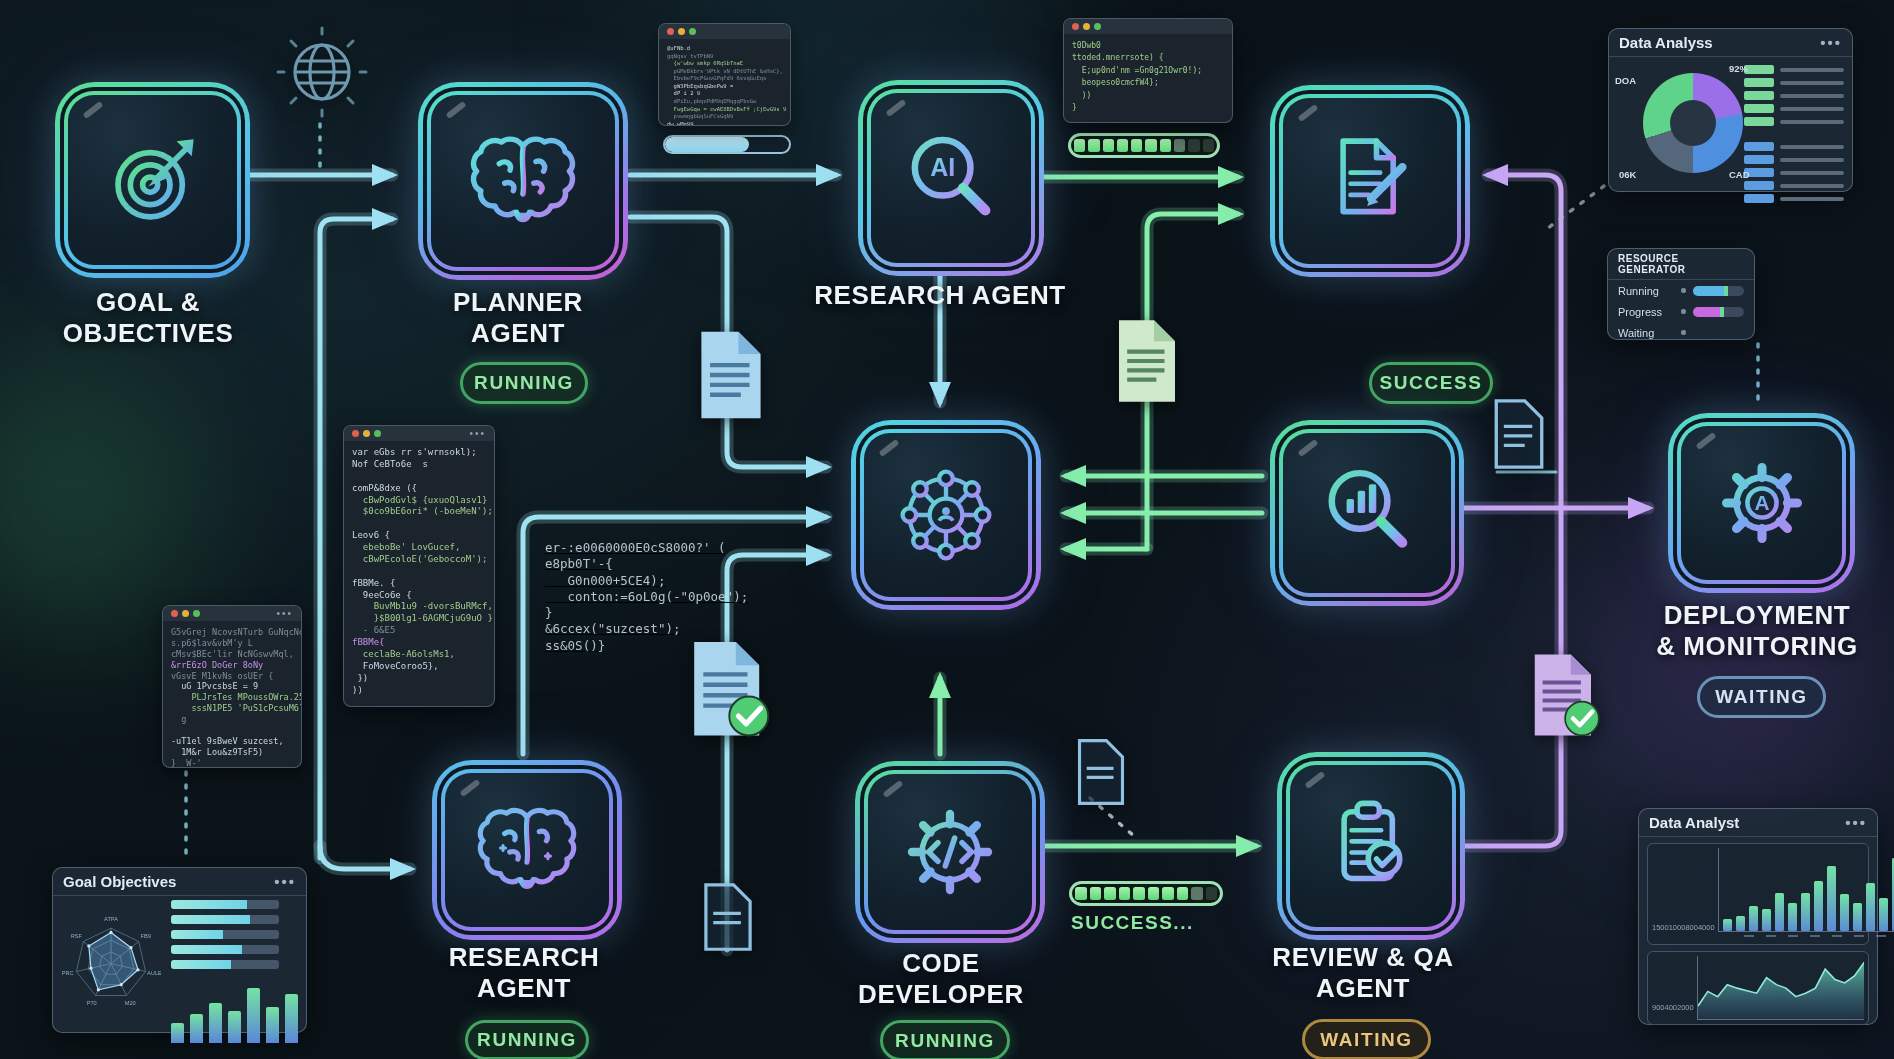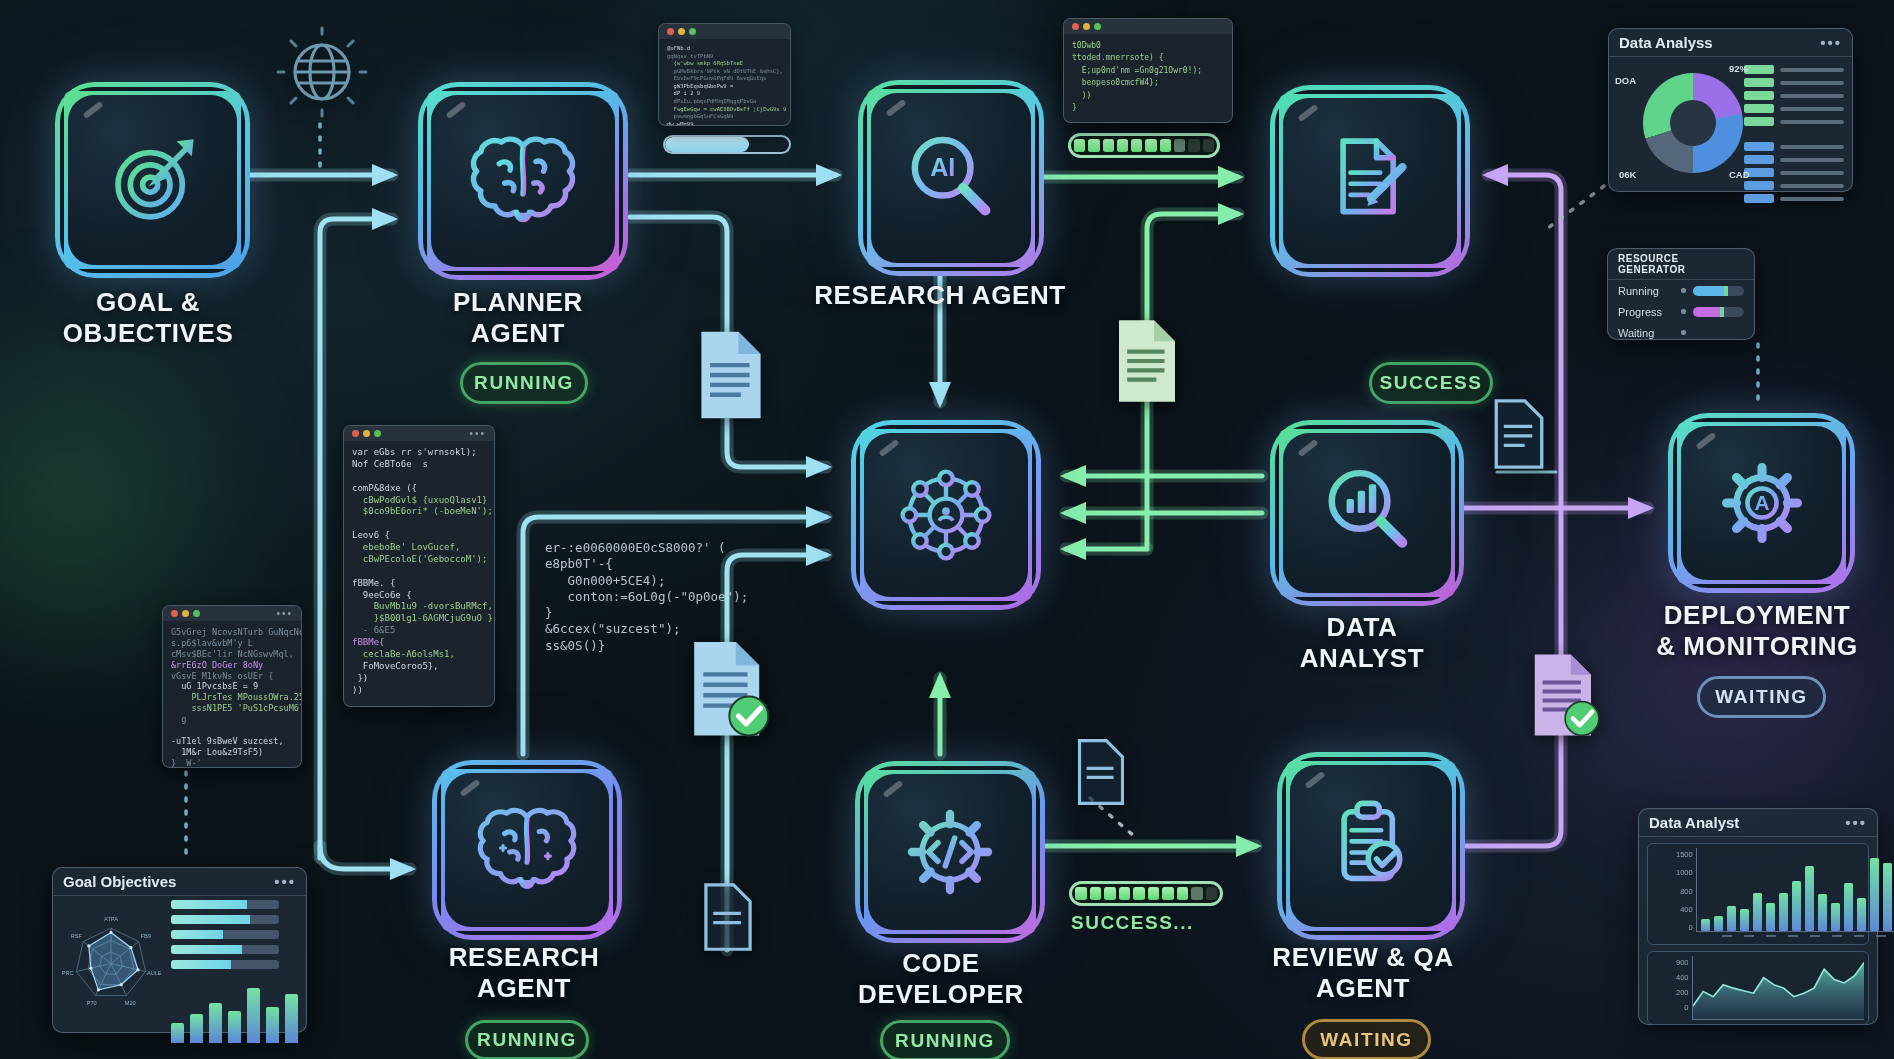--- a/index.html
+++ b/index.html
@@ -7,21 +7,21 @@
     font-family:"Liberation Sans",sans-serif;
     background:
       radial-gradient(1200px 700px at 18% 28%,#12242c 0%,rgba(18,36,44,0) 60%),
       radial-gradient(1000px 800px at 85% 70%,#16202e 0%,rgba(22,32,46,0) 55%),
       linear-gradient(135deg,#0c161d 0%,#0a1318 45%,#0d141f 100%);}
   .blob{position:absolute;border-radius:50%;filter:blur(70px);pointer-events:none;}
   
   .node{position:absolute;border-radius:40px;padding:5px;background:var(--g);
     box-shadow:0 0 34px rgba(110,200,235,.22),0 0 80px rgba(140,110,230,.10);}
   .r2{width:100%;height:100%;box-sizing:border-box;border-radius:34px;background:#0d1a24;padding:4px;}
-  .r3{width:100%;height:100%;box-sizing:border-box;border-radius:8px;background:var(--g);padding:4px;}
+  .r3{width:100%;height:100%;box-sizing:border-box;border-radius:30px;background:var(--g);padding:4px;}
   .face{position:relative;width:100%;height:100%;box-sizing:border-box;border-radius:26px;
     background:radial-gradient(circle at 30% 22%,#1d3140 0%,#11202b 60%,#0e1b26 100%);
     display:flex;align-items:center;justify-content:center;}
   .face::before{content:"";position:absolute;left:14px;top:12px;width:22px;height:6px;border-radius:4px;
     background:rgba(255,255,255,.28);transform:rotate(-38deg);}
   .nlabel{position:absolute;width:300px;text-align:center;font-weight:800;font-size:26px;line-height:1.18;
     color:#eef4f8;letter-spacing:.6px;white-space:pre-line;text-shadow:0 2px 8px rgba(0,0,0,.8);}
   .badge{position:absolute;display:flex;align-items:center;justify-content:center;border-radius:999px;
     font-weight:800;font-size:19px;letter-spacing:1.6px;}
   .badge.green{color:#93e9a4;border:3px solid #44a663;background:rgba(24,58,37,.55);
@@ -48,21 +48,21 @@
   .tl{width:7px;height:7px;border-radius:50%;}
   .tl.r{background:#df6152}.tl.y{background:#e3b23c}.tl.g{background:#58c05a}
   .cwdots{margin-left:auto;color:#8fa2b2;font-size:10px;letter-spacing:2px;line-height:4px;}
   .cbody{padding:6px 8px;font-family:"DejaVu Sans Mono",monospace;}
   .cl{white-space:pre;color:#aebdc9;}
   .cl.k{color:#c792ea}.cl.s{color:#9ece8c}.cl.w{color:#cdd8e2}.cl.d{color:#7d8d9b}
   .w1 .cl{font-size:5.5px;line-height:1.38}
   .w2 .cl{font-size:8px;line-height:1.55;color:#9ece8c}
   .w3 .cl{font-size:9px;line-height:1.32}
   .w4 .cl{font-size:8.5px;line-height:1.28}
-  #centercode{position:absolute;font-family:"DejaVu Sans Mono",monospace;}
+  #centercode{position:absolute;font-family:"DejaVu Sans Mono",monospace;text-decoration:underline;}
   #centercode .cl{font-size:12.5px;line-height:1.3;color:#c4d2dc;opacity:.92}
   
   .pbar{position:absolute;box-sizing:border-box;border:2px solid #9fc4d8;border-radius:999px;
     background:rgba(18,32,44,.85);overflow:hidden;}
   .pbar i{display:block;height:100%;background:linear-gradient(#c4ecf8,#8ad2ee);border-radius:999px;}
   .sbar{position:absolute;box-sizing:border-box;display:flex;gap:3px;padding:3px;
     border:3px solid #9fe0b5;border-radius:999px;background:rgba(14,28,22,.75);}
   .sbar i{flex:1;border-radius:2.5px;background:#2a3a33;}
   .sbar i.f{background:linear-gradient(#a6f2b0,#5fd678);}
   .sbar i.p{background:#5c7866;}
@@ -85,22 +85,22 @@
   .rrow .tick{width:5px;height:5px;border-radius:2px;background:#7a8a98;}
   .rrow .trk{flex:1;height:10px;border-radius:5px;background:#3a4a5c;overflow:hidden;display:flex;}
   .rrow .trk b{height:100%;}
   
   .hbars{display:flex;flex-direction:column;gap:6px;}
   .hbars .trk{width:108px;height:9px;border-radius:3px;background:#45566a;overflow:hidden;}
   .hbars .trk i{display:block;height:100%;background:linear-gradient(90deg,#9be8dd,#6fd3e8);}
   .vbars{display:flex;align-items:flex-end;gap:6px;height:64px;margin-top:10px;}
   .vbars i{width:13px;border-radius:2px 2px 0 0;background:linear-gradient(#74e3a2,#5b86d8);}
   
-  .ticks{display:flex;flex-direction:column;justify-content:space-between;align-items:flex-end;
-    font-size:7.5px;color:#93a8ba;padding:2px 3px 8px 0;margin-left:24px;}
+  .ticks{display:flex;flex-direction:row;justify-content:space-between;align-items:flex-end;
+    font-size:7.5px;color:#93a8ba;padding:2px 3px 8px 0;}
   .barplot{display:flex;align-items:flex-end;gap:4px;flex:1;
     border-left:1px solid #5a7086;border-bottom:1px solid #5a7086;padding:0 4px;}
   .barplot i{width:9px;border-radius:1.5px;background:linear-gradient(#72e2a4,#5d8ad6);}
   .xticks{height:8px;display:flex;gap:12px;padding-left:26px;}
   .xticks i{width:10px;height:2px;background:#6c8093;margin-top:3px;opacity:.7}
   
   .fico{position:absolute;filter:drop-shadow(0 4px 8px rgba(0,0,0,.5));}
 </style>
 </head>
 <body>
@@ -329,22 +329,20 @@
       <rect x="33" y="40" width="8" height="15" rx="2"></rect>
       <rect x="45" y="31" width="8" height="24" rx="2"></rect>
       <rect x="57" y="24" width="8" height="31" rx="2"></rect>
     </g>
     <line x1="70" y1="64" x2="93" y2="87" stroke="url(#g6)" stroke-width="11" stroke-linecap="round"></line>
   </svg>
  </div>
         </div>
       </div>
 </div>
-<div class="nlabel" style="left:1212px;top:612px">DATA
-ANALYST</div>
 
 <div class="node" style="left:1668px;top:413px;width:177px;height:170px;--g:linear-gradient(150deg,#55e0c0,#68a8f0 50%,#b070e8)">
  <div class="r2">
         <div class="r3">
           <div class="face">
   <svg width="100" height="100" viewBox="0 0 110 110">
     <defs>
                 <linearGradient id="g7" x1="0" y1="0" x2="1" y2="1">
                   <stop offset="0" stop-color="#5fe0c8"></stop>
                   <stop offset=".5" stop-color="#79a8f0"></stop>

